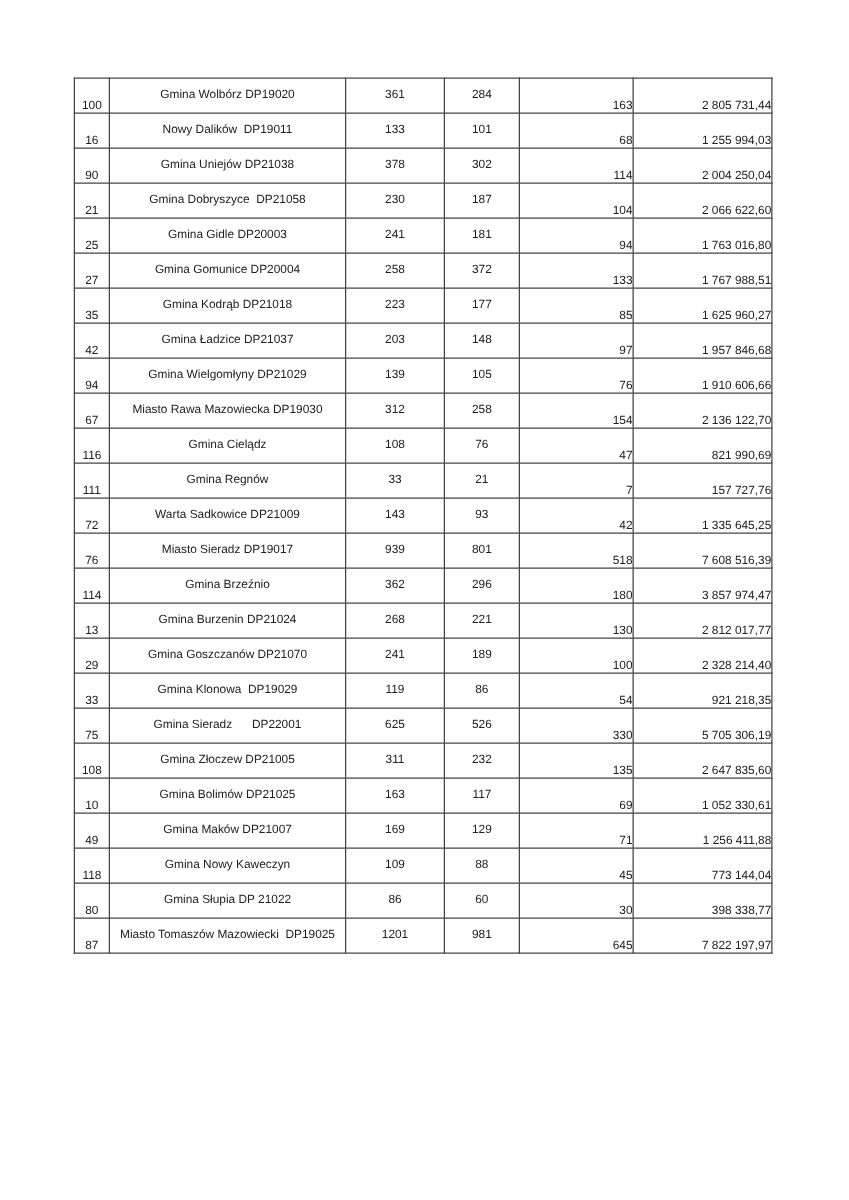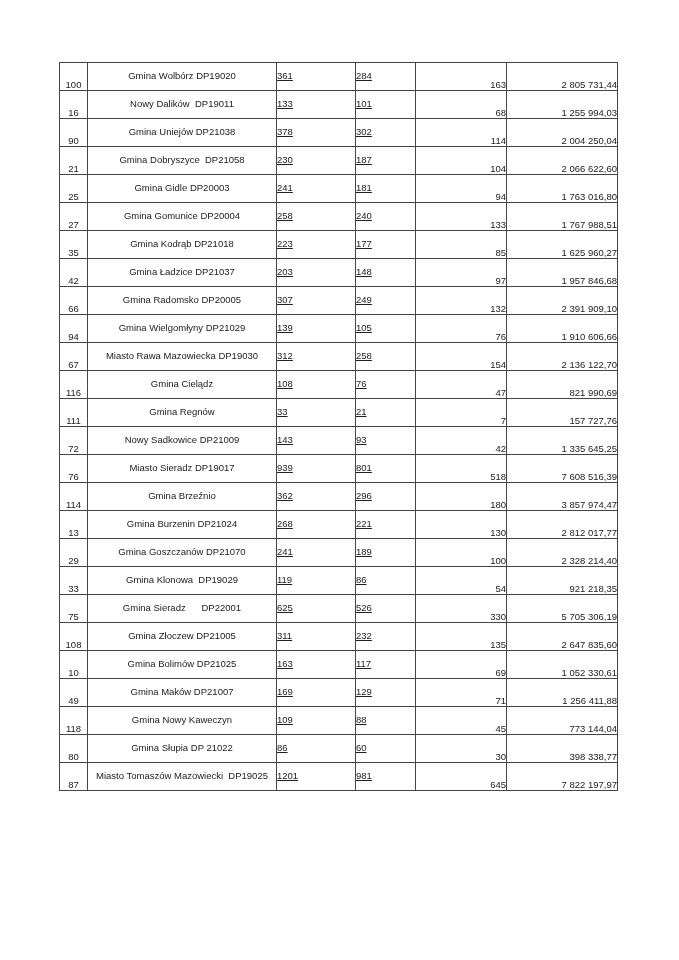--- a/index.html
+++ b/index.html
@@ -42,23 +42,22 @@
   }
   td.c2 {
     vertical-align: middle;
     text-align: center;
     padding-left: 3px;
     padding-bottom: 7px;
     white-space: pre;
   }
   td.c3, td.c4 {
     vertical-align: middle;
-    text-align: left;
+    text-align: center;
     padding-bottom: 7px;
-    text-decoration: underline;
   }
   td.c5 {
     vertical-align: bottom;
     text-align: right;
     padding-right: 2px;
     padding-bottom: 2px;
   }
   td.c6 {
     vertical-align: bottom;
     text-align: right;
@@ -124,21 +123,21 @@
           <td class="c3">241</td>
           <td class="c4">181</td>
           <td class="c5">94</td>
           <td class="c6">1 763 016,80</td>
         </tr>
 
         <tr>
           <td class="c1">27</td>
           <td class="c2">Gmina Gomunice DP20004</td>
           <td class="c3">258</td>
-          <td class="c4">240</td>
+          <td class="c4">372</td>
           <td class="c5">133</td>
           <td class="c6">1 767 988,51</td>
         </tr>
 
         <tr>
           <td class="c1">35</td>
           <td class="c2">Gmina Kodrąb DP21018</td>
           <td class="c3">223</td>
           <td class="c4">177</td>
           <td class="c5">85</td>
@@ -148,28 +147,20 @@
         <tr>
           <td class="c1">42</td>
           <td class="c2">Gmina Ładzice DP21037</td>
           <td class="c3">203</td>
           <td class="c4">148</td>
           <td class="c5">97</td>
           <td class="c6">1 957 846,68</td>
         </tr>
 
 
-        <tr>
-          <td class="c1">66</td>
-          <td class="c2">Gmina Radomsko DP20005</td>
-          <td class="c3">307</td>
-          <td class="c4">249</td>
-          <td class="c5">132</td>
-          <td class="c6">2 391 909,10</td>
-        </tr>
 
         <tr>
           <td class="c1">94</td>
           <td class="c2">Gmina Wielgomłyny DP21029</td>
           <td class="c3">139</td>
           <td class="c4">105</td>
           <td class="c5">76</td>
           <td class="c6">1 910 606,66</td>
         </tr>
 
@@ -195,21 +186,21 @@
           <td class="c1">111</td>
           <td class="c2">Gmina Regnów</td>
           <td class="c3">33</td>
           <td class="c4">21</td>
           <td class="c5">7</td>
           <td class="c6">157 727,76</td>
         </tr>
 
         <tr>
           <td class="c1">72</td>
-          <td class="c2">Nowy Sadkowice DP21009</td>
+          <td class="c2">Warta Sadkowice DP21009</td>
           <td class="c3">143</td>
           <td class="c4">93</td>
           <td class="c5">42</td>
           <td class="c6">1 335 645,25</td>
         </tr>
 
         <tr>
           <td class="c1">76</td>
           <td class="c2">Miasto Sieradz DP19017</td>
           <td class="c3">939</td>

